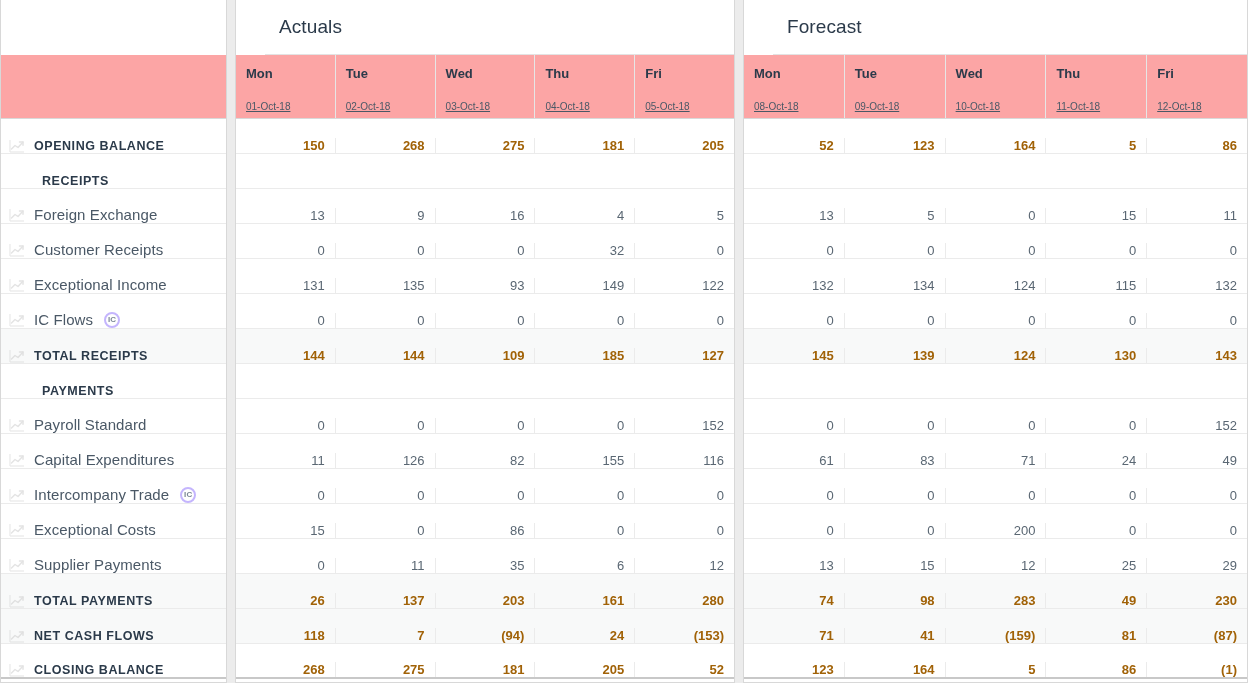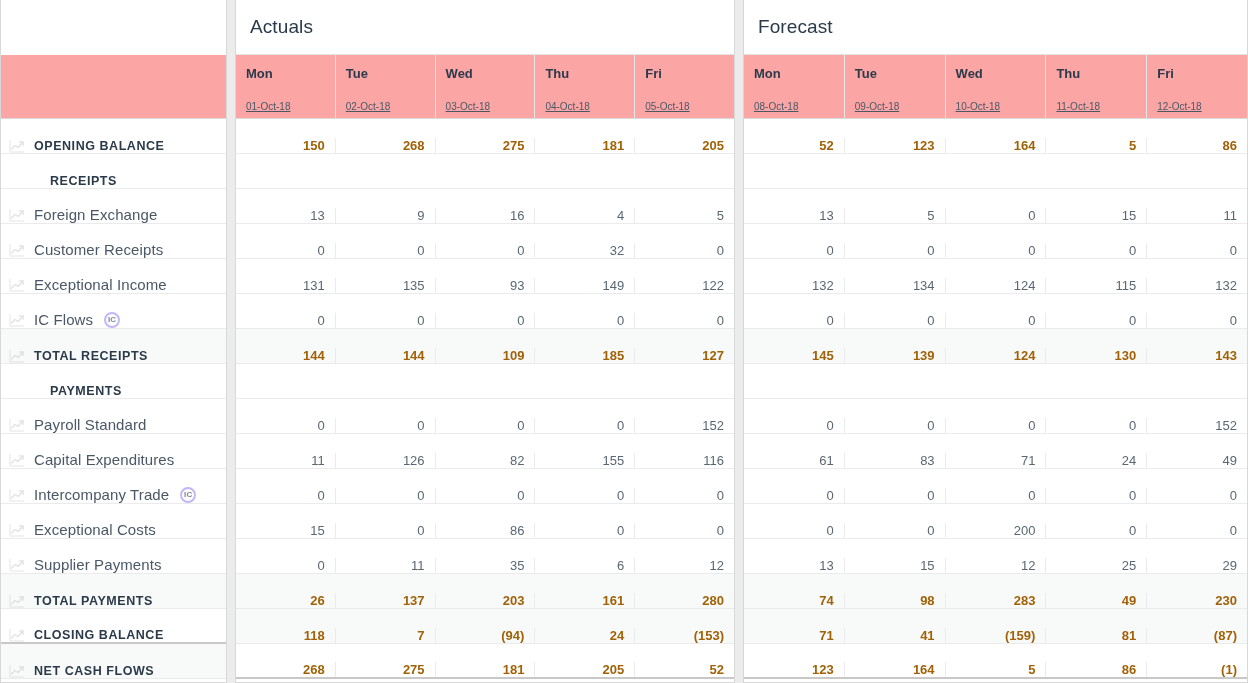--- a/index.html
+++ b/index.html
@@ -38,20 +38,21 @@
 
   
   .panel-title-row {
     height: 55px;
     flex: 0 0 55px;
     display: flex;
     align-items: center;
     padding: 0 0 0 14px;
     border-bottom: 1px solid #e3e3e3;
     background: #fff;
+    margin-left: 29px;
   }
   .panel-title {
     font-size: 19px;
     font-weight: 400;
     color: #2b3a4a;
     letter-spacing: .1px;
   }
   .labels-panel .panel-title-row {
     border-bottom: none;
     height: 55px;
@@ -130,21 +131,21 @@
     letter-spacing: .1px;
   }
   .row.total .label-text,
   .row.section .label-text,
   .row.balance .label-text {
     font-weight: bold;
     color: #2b3a4a;
     font-size: 12.5px;
     letter-spacing: .55px;
   }
-  .row.section .label-text { margin-left: 16px; }
+  .row.section .label-text { margin-left: 8px; }
   .row.section .trend-icon { visibility: hidden; }
 
   .ic-badge {
     display: inline-flex;
     align-items: center;
     justify-content: center;
     width: 16px;
     height: 16px;
     border: 2px solid #c4b5fd;
     border-radius: 50%;
@@ -336,40 +337,40 @@
           <div class="label-cell">
             <span class="trend-icon"><svg viewBox="0 0 16 14" xmlns="http://www.w3.org/2000/svg">
                 <polyline points="1,13 1,1" fill="none" stroke="#d2d2d2" stroke-width="1.2"></polyline>
                 <polyline points="1,13 15,13" fill="none" stroke="#d2d2d2" stroke-width="1.2"></polyline>
                 <polyline points="2.5,10 6,6.5 9,8.5 14,3" fill="none" stroke="#c9c9c9" stroke-width="1.5" stroke-linejoin="round" stroke-linecap="round"></polyline>
                 <polyline points="10.5,3 14,3 14,6.3" fill="none" stroke="#c9c9c9" stroke-width="1.5" stroke-linejoin="round" stroke-linecap="round"></polyline>
               </svg></span>
             <span class="label-text">TOTAL PAYMENTS</span>
           </div>
         </div>
+        <div class="row total">
+          <div class="label-cell">
+            <span class="trend-icon"><svg viewBox="0 0 16 14" xmlns="http://www.w3.org/2000/svg">
+                <polyline points="1,13 1,1" fill="none" stroke="#d2d2d2" stroke-width="1.2"></polyline>
+                <polyline points="1,13 15,13" fill="none" stroke="#d2d2d2" stroke-width="1.2"></polyline>
+                <polyline points="2.5,10 6,6.5 9,8.5 14,3" fill="none" stroke="#c9c9c9" stroke-width="1.5" stroke-linejoin="round" stroke-linecap="round"></polyline>
+                <polyline points="10.5,3 14,3 14,6.3" fill="none" stroke="#c9c9c9" stroke-width="1.5" stroke-linejoin="round" stroke-linecap="round"></polyline>
+              </svg></span>
+            <span class="label-text">NET CASH FLOWS</span>
+          </div>
+        </div>
         <div class="row balance last">
           <div class="label-cell">
             <span class="trend-icon"><svg viewBox="0 0 16 14" xmlns="http://www.w3.org/2000/svg">
                 <polyline points="1,13 1,1" fill="none" stroke="#d2d2d2" stroke-width="1.2"></polyline>
                 <polyline points="1,13 15,13" fill="none" stroke="#d2d2d2" stroke-width="1.2"></polyline>
                 <polyline points="2.5,10 6,6.5 9,8.5 14,3" fill="none" stroke="#c9c9c9" stroke-width="1.5" stroke-linejoin="round" stroke-linecap="round"></polyline>
                 <polyline points="10.5,3 14,3 14,6.3" fill="none" stroke="#c9c9c9" stroke-width="1.5" stroke-linejoin="round" stroke-linecap="round"></polyline>
               </svg></span>
             <span class="label-text">CLOSING BALANCE</span>
-          </div>
-        </div>
-        <div class="row total">
-          <div class="label-cell">
-            <span class="trend-icon"><svg viewBox="0 0 16 14" xmlns="http://www.w3.org/2000/svg">
-                <polyline points="1,13 1,1" fill="none" stroke="#d2d2d2" stroke-width="1.2"></polyline>
-                <polyline points="1,13 15,13" fill="none" stroke="#d2d2d2" stroke-width="1.2"></polyline>
-                <polyline points="2.5,10 6,6.5 9,8.5 14,3" fill="none" stroke="#c9c9c9" stroke-width="1.5" stroke-linejoin="round" stroke-linecap="round"></polyline>
-                <polyline points="10.5,3 14,3 14,6.3" fill="none" stroke="#c9c9c9" stroke-width="1.5" stroke-linejoin="round" stroke-linecap="round"></polyline>
-              </svg></span>
-            <span class="label-text">NET CASH FLOWS</span>
           </div>
         </div>
       </div>
   </div>
 
   <div class="gutter"></div>
 
   <div class="panel actuals-panel">
     <div class="panel-title-row">
       <span class="panel-title">Actuals</span>

